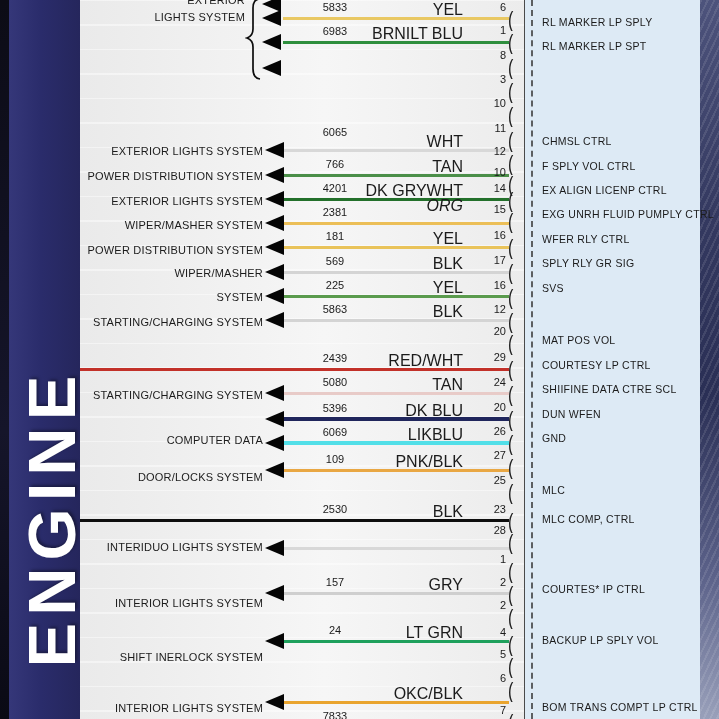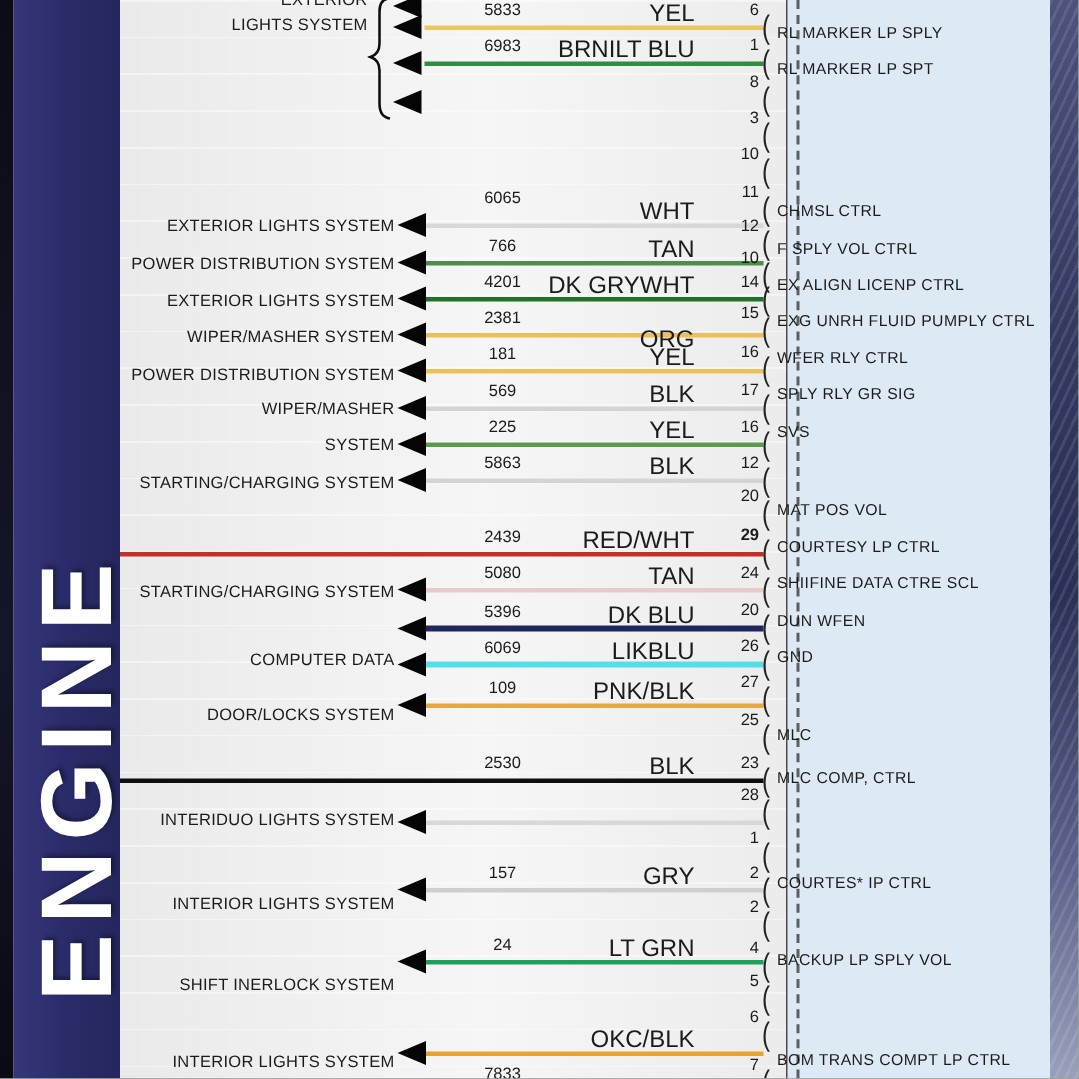--- a/index.html
+++ b/index.html
@@ -31,21 +31,21 @@
       repeating-linear-gradient(115deg,rgba(255,255,255,0.10) 0 2px,rgba(0,0,0,0) 2px 6px),
       linear-gradient(180deg,#4d537c,#343960 30%,#2a2f55 55%,#5b6189 80%,#99a0ba 100%);
   }
   .wire-line{position:absolute;}
   .arrow{position:absolute;width:0;height:0;border-top:8px solid transparent;border-bottom:8px solid transparent;border-right:19px solid #050505;}
   .wire-num{position:absolute;left:300px;width:70px;text-align:center;font-size:11px;white-space:nowrap;}
   .wire-color{position:absolute;left:353px;width:110px;text-align:right;font-size:16px;white-space:nowrap;}
   .sys-label{position:absolute;text-align:right;font-size:11px;white-space:nowrap;letter-spacing:.2px;}
   .pin-num{position:absolute;left:470px;width:36px;text-align:right;font-size:11px;}
   .paren{position:absolute;left:508px;font-size:16px;transform:scaleY(1.35);color:#222;}
-  .signal{position:absolute;left:518px;font-size:10.5px;white-space:nowrap;letter-spacing:.3px;}
+  .signal{position:absolute;left:542px;font-size:10.5px;white-space:nowrap;letter-spacing:.3px;}
   #brace{left:245px;top:-2px;}
 </style>
 </head>
 <body>
 
 <div id="stage">
   <div class="abs" id="left-strip"></div>
 
   <div class="abs" id="engine-bar">
     <div class="abs" id="engine-text">ENGINE</div>
@@ -75,21 +75,21 @@
       <div class="wire-num" style="top: 126px;">6065</div>
       <div class="wire-color" style="top: 133px;">WHT</div>
       <div class="wire-line" style="left: 277px; top: 174px; width: 232px; height: 3px; background: rgb(75, 143, 73);"></div>
       <div class="wire-num" style="top: 158px;">766</div>
       <div class="wire-color" style="top: 158px;">TAN</div>
       <div class="wire-line" style="left: 277px; top: 198px; width: 232px; height: 3px; background: rgb(35, 112, 43);"></div>
       <div class="wire-num" style="top: 182px;">4201</div>
       <div class="wire-color" style="top: 182px;">DK GRYWHT</div>
       <div class="wire-line" style="left: 277px; top: 222px; width: 232px; height: 3px; background: rgb(236, 191, 88);"></div>
       <div class="wire-num" style="top: 206px;">2381</div>
-      <div class="wire-color" style="top: 218px;">ORG</div>
+      <div class="wire-color" style="top: 197px; font-style: italic;">ORG</div>
       <div class="wire-line" style="left: 277px; top: 246px; width: 232px; height: 3px; background: rgb(233, 195, 90);"></div>
       <div class="wire-num" style="top: 230px;">181</div>
       <div class="wire-color" style="top: 230px;">YEL</div>
       <div class="wire-line" style="left: 277px; top: 271px; width: 232px; height: 3px; background: rgb(212, 212, 212);"></div>
       <div class="wire-num" style="top: 255px;">569</div>
       <div class="wire-color" style="top: 255px;">BLK</div>
       <div class="wire-line" style="left: 277px; top: 295px; width: 232px; height: 3px; background: rgb(90, 155, 77);"></div>
       <div class="wire-num" style="top: 279px;">225</div>
       <div class="wire-color" style="top: 279px;">YEL</div>
       <div class="wire-line" style="left: 277px; top: 319px; width: 232px; height: 3px; background: rgb(212, 212, 212);"></div>
@@ -181,21 +181,21 @@
       <div class="pin-num" style="top: 229px;">16</div>
       <div class="paren" style="top: 239px;">(</div>
       <div class="pin-num" style="top: 254px;">17</div>
       <div class="paren" style="top: 264px;">(</div>
       <div class="pin-num" style="top: 279px;">16</div>
       <div class="paren" style="top: 289px;">(</div>
       <div class="pin-num" style="top: 303px;">12</div>
       <div class="paren" style="top: 313px;">(</div>
       <div class="pin-num" style="top: 325px;">20</div>
       <div class="paren" style="top: 335px;">(</div>
-      <div class="pin-num" style="top: 351px; font-weight: bold;">29</div>
+      <div class="pin-num" style="top: 351px;">29</div>
       <div class="paren" style="top: 361px;">(</div>
       <div class="pin-num" style="top: 376px;">24</div>
       <div class="paren" style="top: 386px;">(</div>
       <div class="pin-num" style="top: 401px;">20</div>
       <div class="paren" style="top: 411px;">(</div>
       <div class="pin-num" style="top: 425px; text-align: right;">26</div>
       <div class="paren" style="top: 435px;">(</div>
       <div class="pin-num" style="top: 449px;">27</div>
       <div class="paren" style="top: 459px;">(</div>
       <div class="pin-num" style="top: 474px;">25</div>

